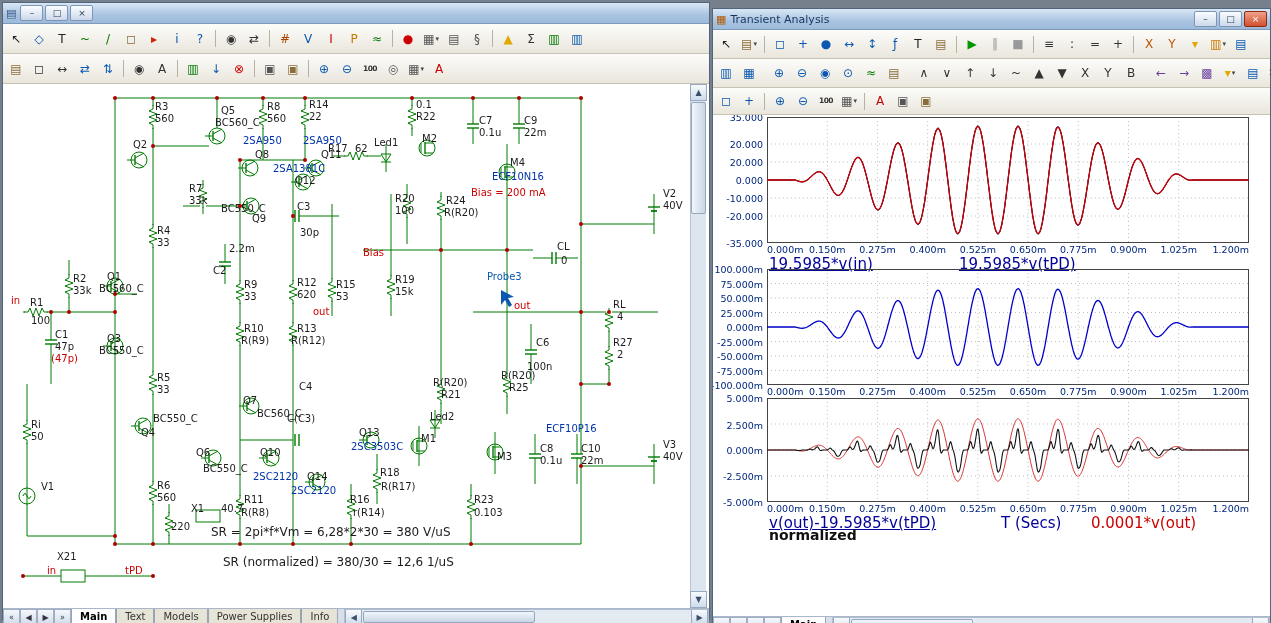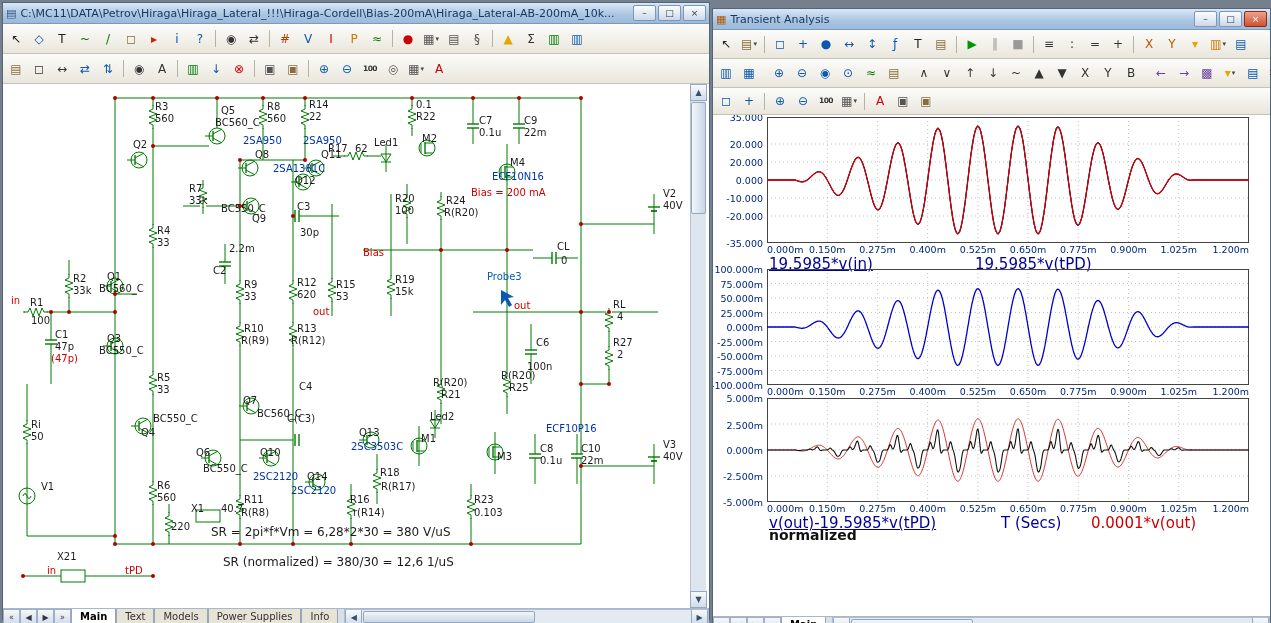--- a/index.html
+++ b/index.html
@@ -57,21 +57,20 @@
   .lblrow{position:relative;height:13px;}
   .lblrow span{position:absolute;top:0;font-size:15px;white-space:nowrap;}
   svg text{font-family:"DejaVu Sans","Liberation Sans",sans-serif;}
 </style>
 </head>
 <body>
 
 <div class="win" id="win-left">
   <div class="titlebar">
     <span class="sysicon">▤</span>
-    <span class="title-text">C:\MC11\DATA\Petrov\Hiraga\Hiraga_Lateral_!!!\Hiraga-Cordell\Bias-200mA\Hiraga_Lateral-AB-200mA_10k...</span>
     <span class="winbtns">
       <span class="winbtn">–</span>
       <span class="winbtn">□</span>
       <span class="winbtn">×</span>
     </span>
   </div>
   <div class="toolbar" id="ltb1" style="height:27px;">
       <span class="icon">
         <span class="g" style="color: rgb(34, 34, 34);">↖</span>
       </span>
@@ -890,21 +889,21 @@
         <span style="left: 214.667px;">0.400m</span>
         <span style="left: 264.875px;">0.525m</span>
         <span style="left: 315.083px;">0.650m</span>
         <span style="left: 365.292px;">0.775m</span>
         <span style="left: 415.5px;">0.900m</span>
         <span style="left: 465.708px;">1.025m</span>
         <span class="last" style="left: 536px;">1.200m</span>
       </div>
       <div class="lblrow">
         <span style="left: 56px; color: rgb(0, 0, 153); text-decoration: underline;">19.5985*v(in)</span>
-        <span style="left: 262px; color: rgb(0, 0, 153); ">19.5985*v(tPD)</span>
+        <span style="left: 246px; color: rgb(0, 0, 153); text-decoration: underline;">19.5985*v(tPD)</span>
       </div>
       <div class="plotrow">
         <div class="gutter">
           <span style="top: -5px;">100.000m</span>
           <span style="top: 9.5px;">75.000m</span>
           <span style="top: 24px;">50.000m</span>
           <span style="top: 38.5px;">25.000m</span>
           <span style="top: 53px;">0.000m</span>
           <span style="top: 67.5px;">-25.000m</span>
           <span style="top: 82px;">-50.000m</span>

